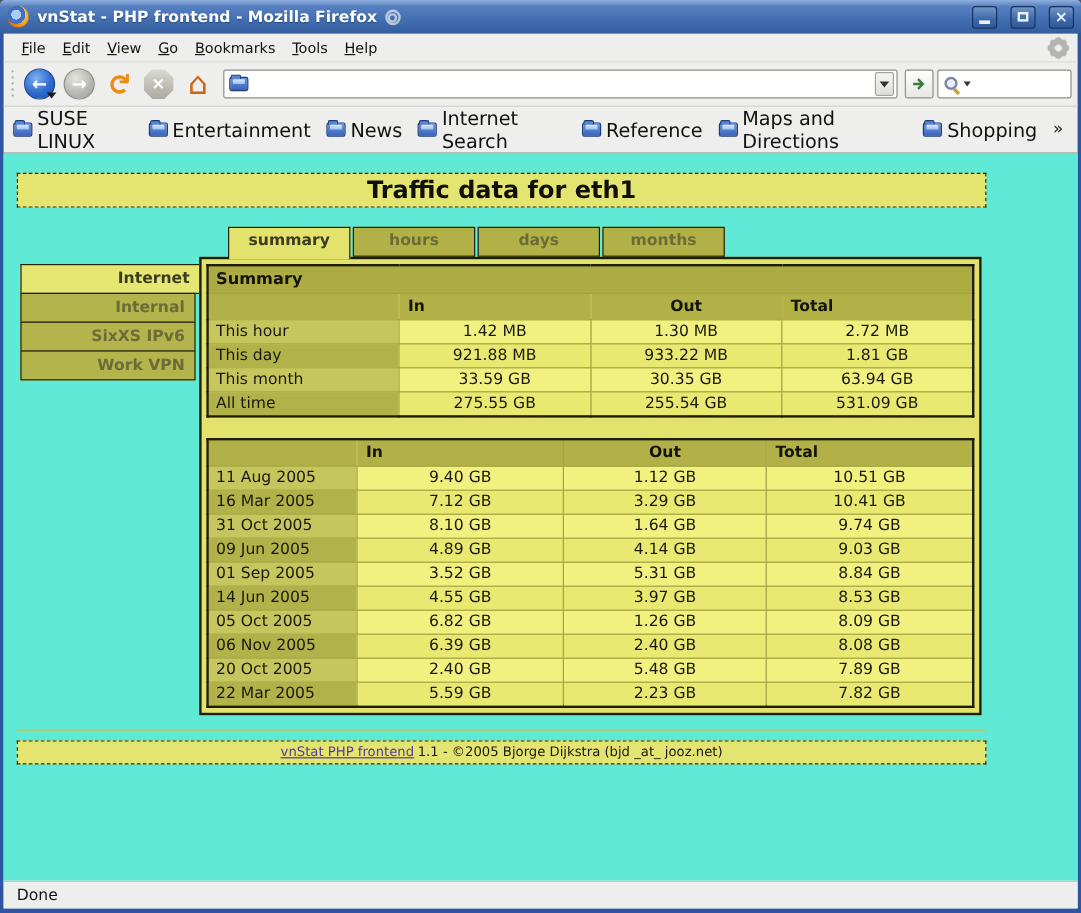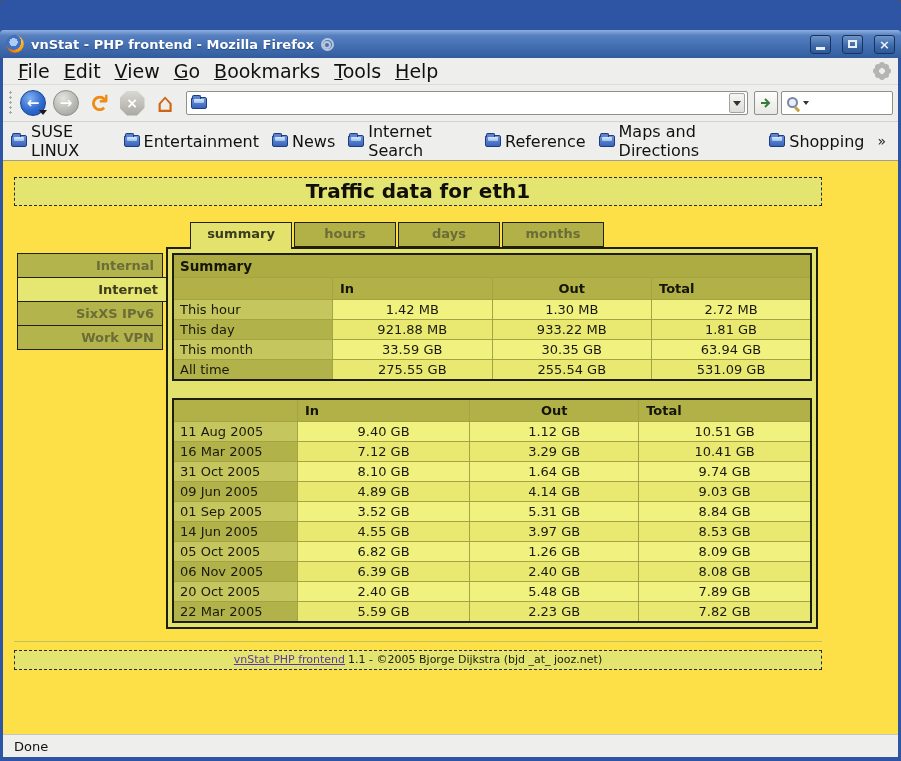--- a/index.html
+++ b/index.html
@@ -1,39 +1,39 @@
 <!DOCTYPE html>
 <html><head>
 <meta charset="utf-8">
 <style>
   * { box-sizing: border-box; }
   html,body { margin:0; padding:0; background:#555; }
   body { width:901px; height:761px; font-family:"DejaVu Sans","Liberation Sans",sans-serif; }
 
   
   .window { width:901px; height:761px; background:#2e55a3; display:flex; flex-direction:column; padding-bottom:4px; border-radius:4px 4px 0 0; }
-  .titlebar { flex:0 0 28px; background:linear-gradient(#8fb0dd 0%, #567fc0 20%, #4470b1 55%, #325c9e 100%); border-radius:4px 4px 0 0; display:flex; align-items:center; padding:0 6px; gap:7px;margin-top:30px; }
+  .titlebar { flex:0 0 28px; background:linear-gradient(#8fb0dd 0%, #567fc0 20%, #4470b1 55%, #325c9e 100%); border-radius:4px 4px 0 0; display:flex; align-items:center; padding:0 6px; gap:7px; }
   .fxlogo { width:18px; height:18px; border-radius:50%; flex:0 0 18px;
     background: radial-gradient(circle at 42% 40%, #aecdf4 0 27%, #3e72c8 28% 50%, rgba(0,0,0,0) 51%),
                 conic-gradient(from 140deg, #f7a21c, #e55e0c, #ffd24a, #f7a21c); box-shadow: inset 0 0 1px #7a3a00; }
   .wtitle { color:#fff; font-weight:bold; font-size:13px; text-shadow:0 1px 1px #24477c; white-space:nowrap; }
   .emblem { width:13px; height:13px; border:2px solid #cfd6e2; border-radius:50%; position:relative; opacity:.85; }
   .emblem::before { content:''; position:absolute; width:4px; height:4px; border:2px solid #cfd6e2; border-radius:50%; left:0px; top:1px; }
   .tspacer { flex:1; }
   .winbtn { width:21px; height:19px; border:1px solid #17335f; border-radius:3px; margin-left:4px;
     background:linear-gradient(#7096c8,#3c68a8 60%,#2f5a9a); display:flex; align-items:center; justify-content:center;
     color:#eaf0fa; font-size:13px; font-weight:bold; line-height:1; }
   .glyph-min { width:9px; height:3px; background:#eaf0fa; margin-top:8px; }
   .glyph-max { width:9px; height:8px; border:2px solid #eaf0fa; }
 
   .inner { flex:1; margin:0 3px; background:#eeeeec; display:flex; flex-direction:column; min-height:0; }
 
   
   .menubar { flex:0 0 24px; display:flex; align-items:center; padding-left:8px; border-bottom:1px solid #dddcd8; }
-  .menu-item { display:inline-block; padding:2px 7px; font-size:19px; color:#111; }
+  .menu-item { display:inline-block; padding:2px 7px; font-size:12px; color:#111; }
   .menu-item::first-letter { text-decoration:underline; }
   .throbber { margin-left:auto; margin-right:14px; width:4px; height:4px; border-radius:50%;
     box-shadow:0 -6px 0 1px #b4b4b0, 4px -4px 0 1px #b4b4b0, 6px 0 0 1px #b4b4b0, 4px 4px 0 1px #b4b4b0,
                0 6px 0 1px #b4b4b0, -4px 4px 0 1px #b4b4b0, -6px 0 0 1px #b4b4b0, -4px -4px 0 1px #b4b4b0; }
 
   
   .navbar { flex:0 0 37px; display:flex; align-items:center; gap:3px; padding:0 5px; border-bottom:1px solid #d2d2ce; }
   .grip { width:5px; height:26px; background-image:radial-gradient(circle,#a9a9a3 1px,rgba(0,0,0,0) 1.3px); background-size:5px 5px; margin-right:2px; }
   .nav-btn { width:30px; height:30px; display:flex; align-items:center; justify-content:center; position:relative; }
   .circle { width:26px; height:26px; border-radius:50%; display:flex; align-items:center; justify-content:center; font-size:15px; font-weight:bold; color:#fff; }
@@ -58,21 +58,21 @@
 
   
   .bmbar { flex:0 0 27px; display:flex; align-items:center; gap:13px; padding:0 8px; border-bottom:1px solid #9c9c98; }
   .bm { display:flex; align-items:center; gap:4px; font-size:16px; color:#111; }
   .folder { width:16px; height:12px; position:relative; background:linear-gradient(#6c96e0,#3a64b8); border:1px solid #1e3c7e; border-radius:2px; flex:0 0 16px; }
   .folder::before { content:''; position:absolute; top:-3px; left:0; width:7px; height:3px; background:#5a84d0; border:1px solid #1e3c7e; border-bottom:none; border-radius:2px 2px 0 0; }
   .folder::after { content:''; position:absolute; top:1px; left:2px; right:2px; height:4px; background:linear-gradient(#dce8fc,#9cc0f0); border-radius:1px; }
   .chevron { margin-left:auto; font-size:14px; color:#222; padding-right:4px; }
 
   
-  .viewport { flex:1; background:#fde047; overflow:hidden; padding:16px 12px 0 11px; font-size:13px; color:#1a1a0c; }
+  .viewport { flex:1; background:#5eead4; overflow:hidden; padding:16px 12px 0 11px; font-size:13px; color:#1a1a0c; }
   .title-box { width:808px; height:29px; border:1px dashed #2b2b16; background:#e4e470; text-align:center; font-size:20px; font-weight:bold; line-height:26px; color:#101008; }
   .tabs { display:flex; gap:2px; margin:16px 0 0 176px; height:25px; position:relative; z-index:2; }
   .tab { width:102px; background:#b1b148; border:1px solid #22220f; color:#6c6c38; font-weight:bold; font-size:13px; text-align:center; line-height:22px; }
   .tab.active { background:#e2e26d; border-bottom:none; height:27px; margin-bottom:-2px; color:#3c3c20; }
   .main { display:flex; align-items:flex-start; }
   .sidebar { width:149px; margin-left:3px; padding-top:6px; flex:0 0 149px; }
   .side-item { width:146px; height:25px; border:1px solid #22220f; margin-top:-1px; background:#b4b44c; color:#6c6c38; font-weight:bold; font-size:13px; text-align:right; padding:4px 8px 0 0; }
   .side-item:first-child { margin-top:0; }
   .side-item.active { width:149px; border-right:none; background:#e6e672; color:#3c3c20; }
   .panel { width:652px; border:2px solid #1e1e0c; background:#e2e26d; padding:4px; }
@@ -205,22 +205,22 @@
 
       <div class="tabs">
         <div class="tab active">summary</div>
         <div class="tab">hours</div>
         <div class="tab">days</div>
         <div class="tab">months</div>
       </div>
 
       <div class="main">
         <div class="sidebar">
+          <div class="side-item active">Internet</div>
           <div class="side-item">Internal</div>
-          <div class="side-item active">Internet</div>
           <div class="side-item">SixXS IPv6</div>
           <div class="side-item">Work VPN</div>
         </div>
 
         <div class="panel">
 
           <table>
             <thead>
               <tr class="t-title">
                   <td colspan="4">Summary</td>

